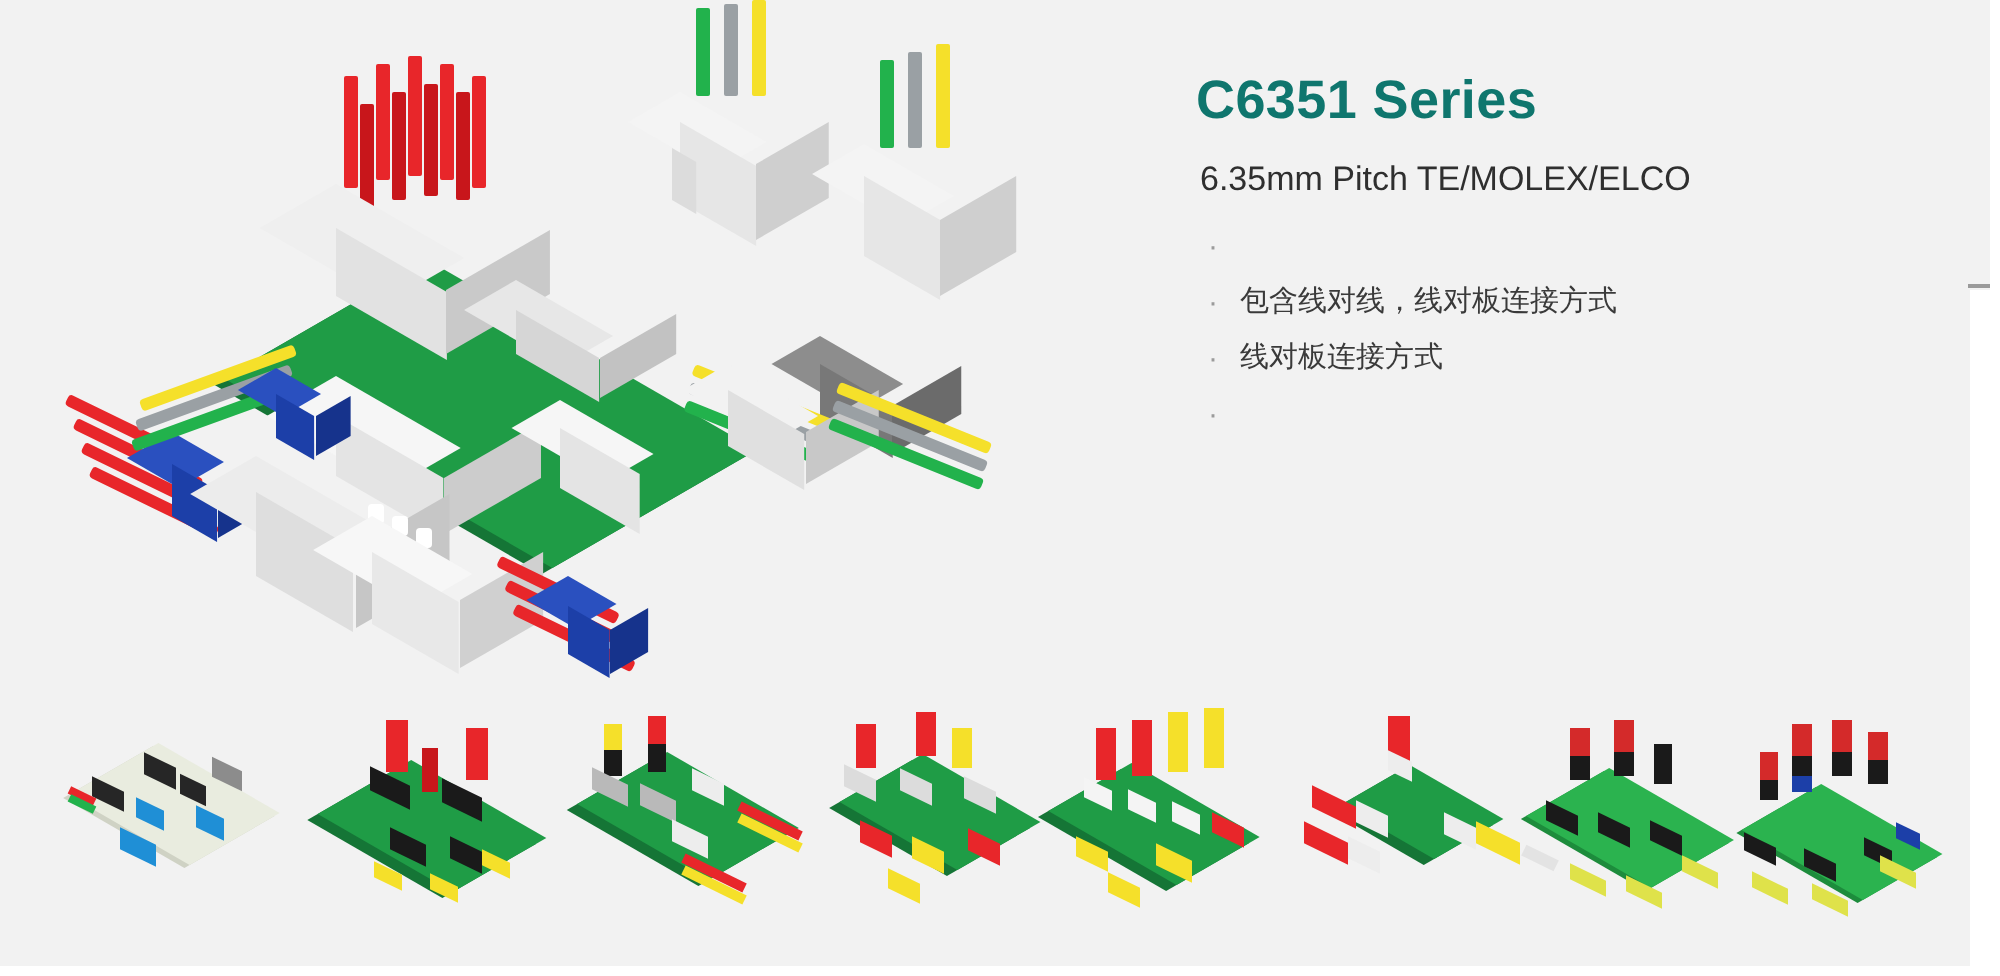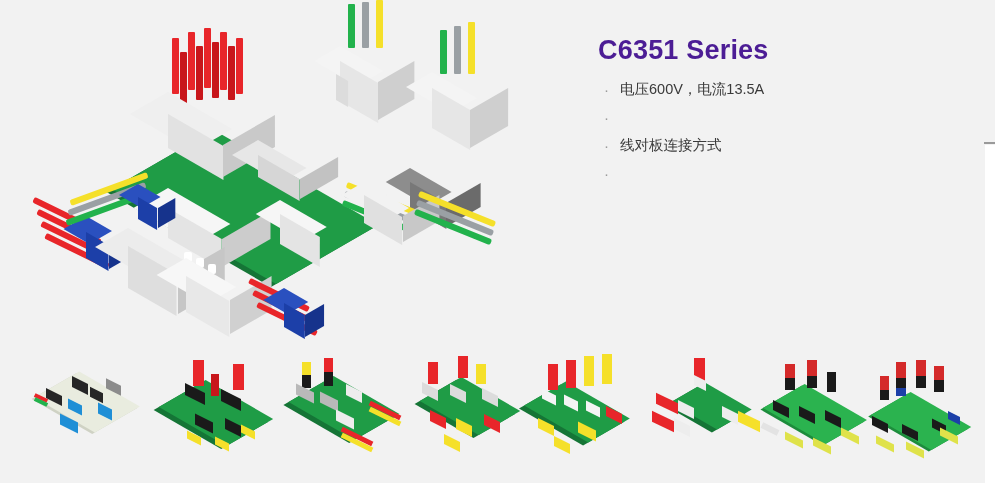--- a/index.html
+++ b/index.html
@@ -39,21 +39,21 @@
   .housing{position:absolute;}
   .housing .f1{position:absolute;background:#f4f4f4;transform:matrix(0.866,0.5,0,1,0,0);transform-origin:0 0;}
   .housing .f2{position:absolute;background:#d2d2d2;transform:matrix(0.866,-0.5,0,1,0,0);transform-origin:0 0;}
   .housing .f3{position:absolute;background:#fbfbfb;transform:matrix(0.866,0.5,-0.866,0.5,0,0);transform-origin:0 0;}
 
   .wire{position:absolute;border-radius:2px;}
 
   
   #info{position:absolute;left:598px;top:36px;width:330px;}
   #series-title{
-    color:#4c1d95;font-size:27px;font-weight:bold;letter-spacing:.2px;
+    color:#0f766e;font-size:27px;font-weight:bold;letter-spacing:.2px;
     line-height:1.1;margin:0 0 14px 0;
   }
   #subtitle{
     color:#2f2f2f;font-size:17px;font-weight:normal;line-height:1.2;
     margin:0 0 14px 2px;
   }
   .spec{display:flex;align-items:flex-start;margin:0 0 9px 6px;}
   .spec .dot{
     color:#9b9b9b;font-size:15px;line-height:19px;width:16px;flex:0 0 16px;
     text-align:left;
@@ -203,28 +203,29 @@
       <div class="blk">
         <div class="top" style="left:98px;top:184px;width:26px;height:22px;background:#2a50bf;"></div>
         <div class="lf" style="left:98px;top:197px;width:22px;height:22px;background:#1c3fa8;"></div>
         <div class="rt" style="left:118px;top:208px;width:20px;height:20px;background:#16338c;"></div>
       </div>
     </div>
   </div>
 
   <div id="info">
     <h1 id="series-title">C6351 Series</h1>
+    <h2 id="subtitle">6.35mm Pitch TE/MOLEX/ELCO</h2>
 
     <div id="spec-list">
       <div class="spec">
         <span class="dot">·</span>
-        <span class="txt">电压600V，电流13.5A</span>
       </div>
       <div class="spec">
         <span class="dot">·</span>
+        <span class="txt">包含线对线，线对板连接方式</span>
       </div>
       <div class="spec">
         <span class="dot">·</span>
         <span class="txt">线对板连接方式</span>
       </div>
       <div class="spec">
         <span class="dot">·</span>
       </div>
     </div>
   </div>

